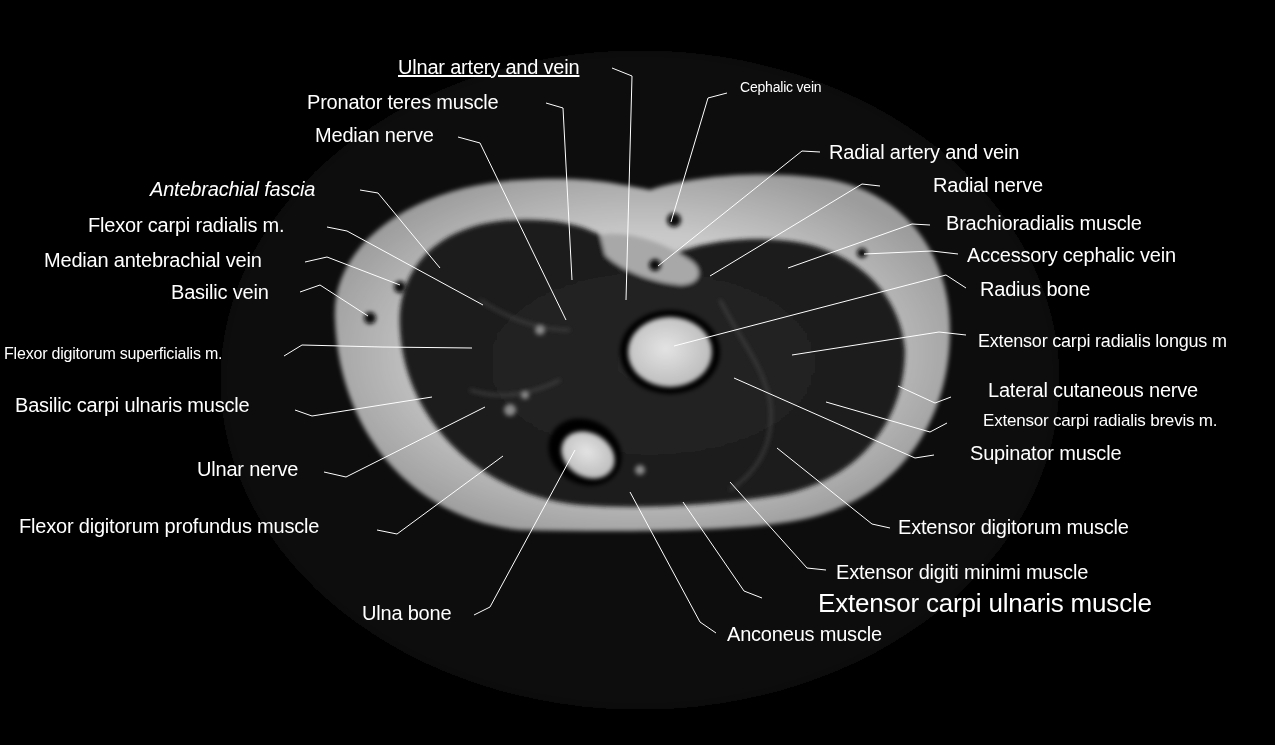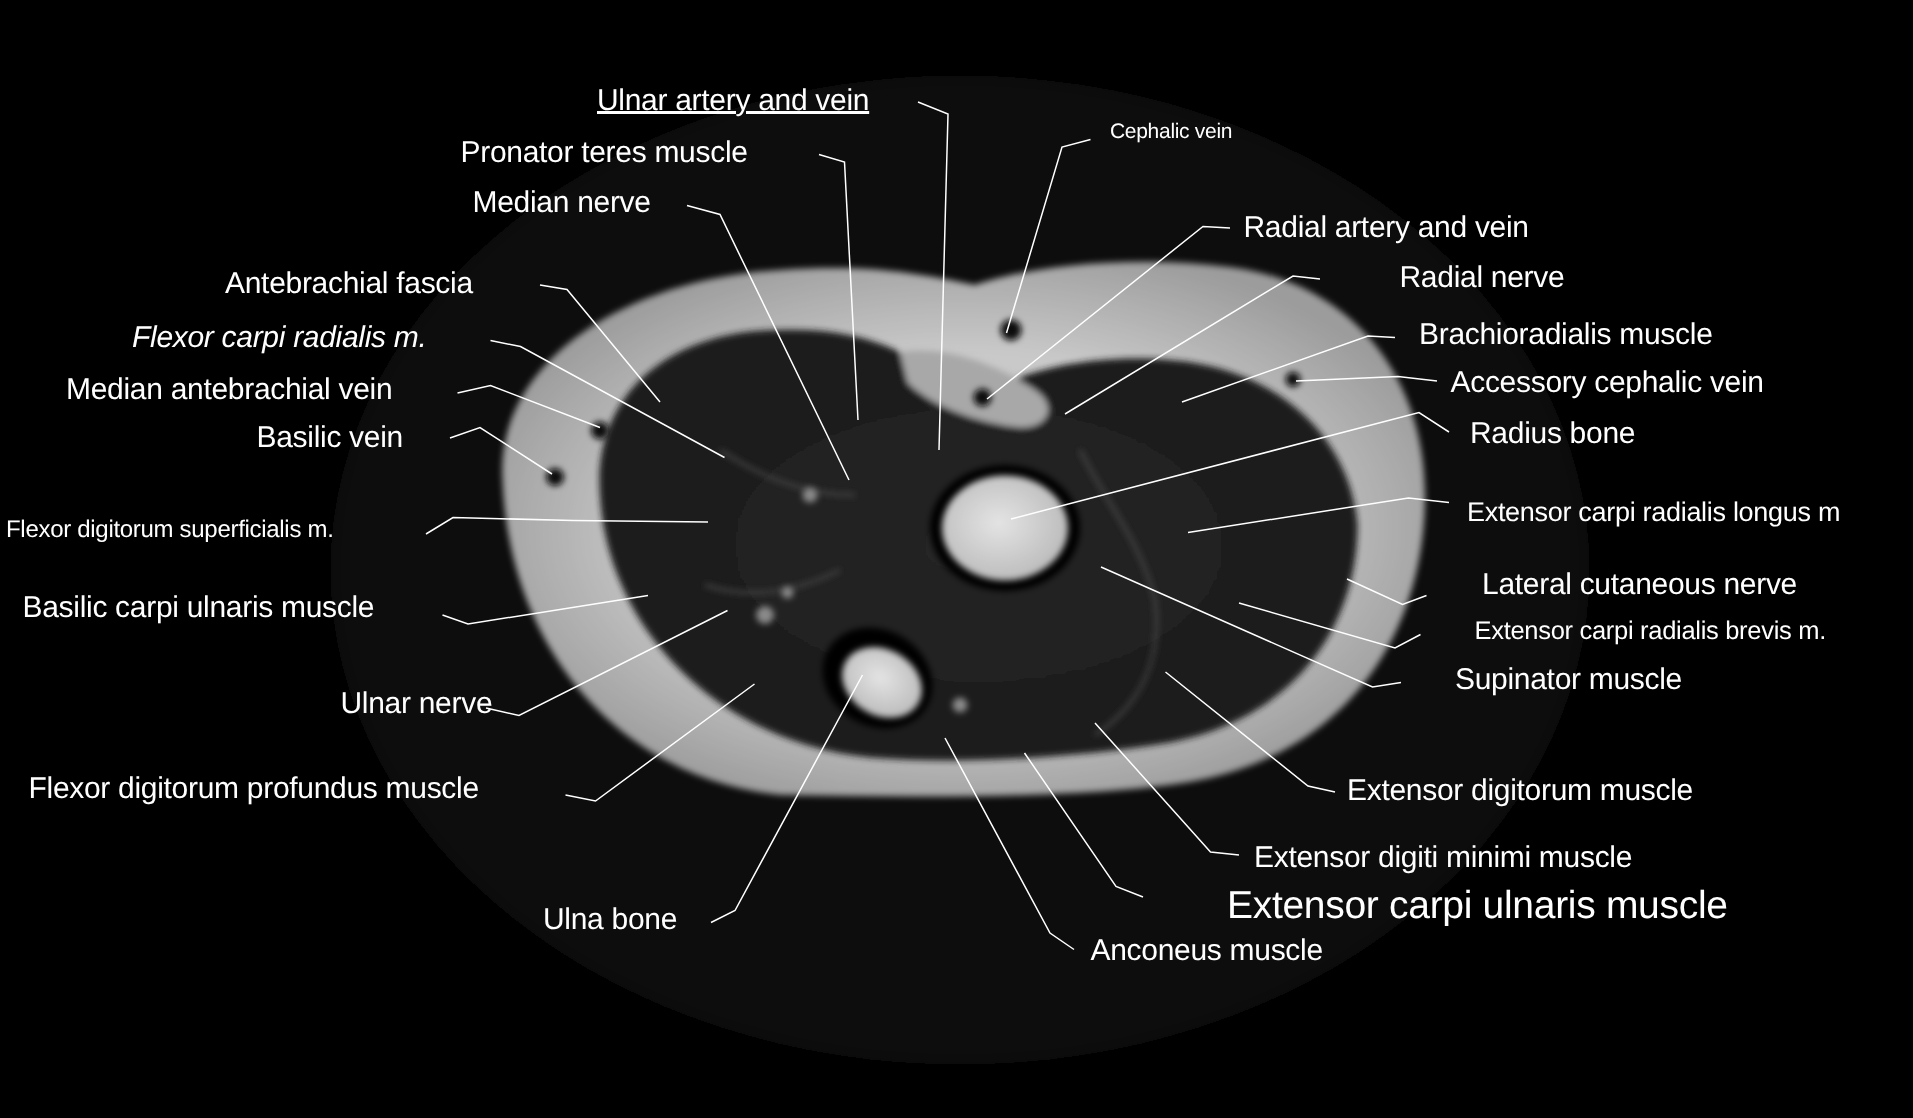--- a/index.html
+++ b/index.html
@@ -105,33 +105,33 @@
     </g>
 </svg>
 
 <div id="label-layer">
     <div class="label" style="left: 398px; top: 57px; font-size: 20px; text-decoration: underline;">Ulnar artery and vein</div>
     <div class="label" style="left: 307px; top: 92px; font-size: 20px; text-align: right;">Pronator teres muscle</div>
     <div class="label" style="left: 315px; top: 125px; font-size: 20px;">Median nerve</div>
     <div class="label" style="left: 740px; top: 80px; font-size: 14px;">Cephalic vein</div>
     <div class="label" style="left: 829px; top: 142px; font-size: 20px;">Radial artery and vein</div>
     <div class="label" style="left: 891px; top: 175px; font-size: 20px; margin-left: 42px;">Radial nerve</div>
-    <div class="label" style="left: 150px; top: 179px; font-size: 20px;">Antebrachial fascia</div>
-    <div class="label" style="left: 88px; top: 215px; font-size: 20px; font-style: italic;">Flexor carpi radialis m.</div>
+    <div class="label" style="left: 150px; top: 179px; font-size: 20px; font-style: italic;">Antebrachial fascia</div>
+    <div class="label" style="left: 88px; top: 215px; font-size: 20px;">Flexor carpi radialis m.</div>
     <div class="label" style="left: 44px; top: 250px; font-size: 20px;">Median antebrachial vein</div>
     <div class="label" style="left: 171px; top: 282px; font-size: 20px;">Basilic vein</div>
     <div class="label" style="left: 946px; top: 213px; font-size: 20px;">Brachioradialis muscle</div>
     <div class="label" style="left: 967px; top: 245px; font-size: 20px;">Accessory cephalic vein</div>
     <div class="label" style="left: 980px; top: 279px; font-size: 20px;">Radius bone</div>
     <div class="label" style="left: 4px; top: 346px; font-size: 16px;">Flexor digitorum superficialis m.</div>
     <div class="label" style="left: 978px; top: 332px; font-size: 18px;">Extensor carpi radialis longus m</div>
     <div class="label" style="left: 15px; top: 395px; font-size: 20px;">Basilic carpi ulnaris muscle</div>
     <div class="label" style="left: 988px; top: 380px; font-size: 20px;">Lateral cutaneous nerve</div>
     <div class="label" style="left: 983px; top: 412px; font-size: 17px;">Extensor carpi radialis brevis m.</div>
     <div class="label" style="left: 970px; top: 443px; font-size: 20px;">Supinator muscle</div>
-    <div class="label" style="left: 197px; top: 459px; font-size: 20px; margin-left: 30px;">Ulnar nerve</div>
+    <div class="label" style="left: 197px; top: 459px; font-size: 20px;">Ulnar nerve</div>
     <div class="label" style="left: 898px; top: 517px; font-size: 20px;">Extensor digitorum muscle</div>
     <div class="label" style="left: 19px; top: 516px; font-size: 20px;">Flexor digitorum profundus muscle</div>
     <div class="label" style="left: 836px; top: 562px; font-size: 20px;">Extensor digiti minimi muscle</div>
     <div class="label" style="left: 778px; top: 590px; font-size: 26px; margin-left: 40px;">Extensor carpi ulnaris muscle</div>
     <div class="label" style="left: 362px; top: 603px; font-size: 20px;">Ulna bone</div>
     <div class="label" style="left: 727px; top: 624px; font-size: 20px;">Anconeus muscle</div>
   </div>
 
 </body></html>

